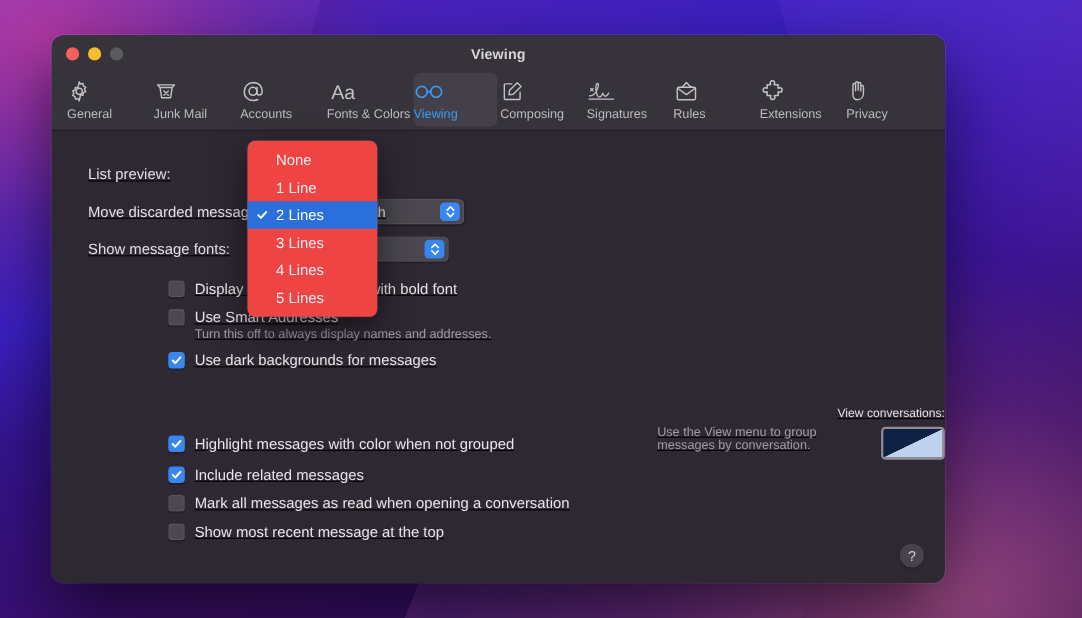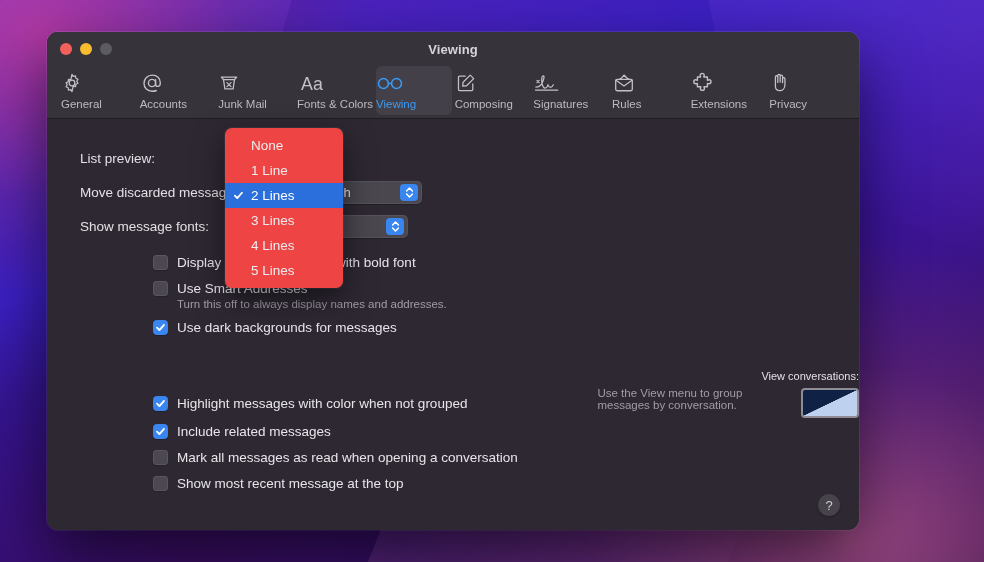--- a/index.html
+++ b/index.html
@@ -60,21 +60,21 @@
     width:76px; display:flex; flex-direction:column; align-items:flex-start;
     gap:2px; padding:4px 0 5px; border-radius:6px; cursor:default;
   }
   .tb-item.active { background:#434049; }
   .tb-icon { height:26px; display:flex; align-items:center; justify-content:center; }
   .tb-icon svg { display:block; }
   .tb-label { font-size:11.5px; color:#bdbac1; white-space:nowrap; }
   .tb-item.active .tb-label { color:#3a9bf5; }
 
   
-  .content { flex:1 1 auto; position:relative; padding:22px 0 0 0; }
+  .content { flex:1 1 auto; position:relative; padding:22px 0 0 0;text-decoration:underline; }
 
   .form-row {
     display:flex; align-items:center; height:34px; padding-left:33px;
   }
   .row-label {
     font-size:13.5px; color:#e2e0e4; white-space:nowrap;
   }
   .row-label.rl1 { width:162px; }
   .row-label.rl2 { width:226px; }
   .row-label.rl3 { width:176px; }
@@ -178,37 +178,37 @@
         <svg width="22" height="22" viewBox="0 0 24 24" fill="none" stroke="#c3c0c7" stroke-width="1.4">
           <circle cx="12" cy="12" r="3.1"></circle>
           <path d="M12 2.6l1.3 2.2 2.5-.5.4 2.5 2.3 1.1-1.3 2.2 1.3 2.2-2.3 1.1-.4 2.5-2.5-.5L12 21.4l-1.3-2.2-2.5.5-.4-2.5-2.3-1.1 1.3-2.2-1.3-2.2 2.3-1.1.4-2.5 2.5.5z" stroke-linejoin="round"></path>
         </svg>
       </span>
       <span class="tb-label">General</span>
     </div>
 
     <div class="tb-item">
       <span class="tb-icon">
-        <svg width="24" height="24" viewBox="0 0 24 24" fill="none" stroke="#c3c0c7" stroke-width="1.4">
-          <circle cx="12" cy="12" r="3.6"></circle>
-          <path d="M15.6 8.6v4.6c0 1.5.9 2.2 2.1 2.2 1.6 0 2.6-1.6 2.6-3.7 0-4.6-3.3-7.6-8-7.6-4.8 0-8.3 3.5-8.3 8.2 0 4.7 3.3 8 8.3 8 1.6 0 3-.3 4-.8" stroke-linecap="round"></path>
-        </svg>
-      </span>
-      <span class="tb-label">Accounts</span>
-    </div>
-
-    <div class="tb-item">
-      <span class="tb-icon">
         <svg width="22" height="22" viewBox="0 0 24 24" fill="none" stroke="#c3c0c7" stroke-width="1.4">
           <path d="M3.6 5.6h16.8l-2.4 2.6H6z" stroke-linejoin="round"></path>
           <path d="M6 8.2l1.5 10.2h9L18 8.2" stroke-linejoin="round"></path>
           <path d="M9.8 11.6l4.4 4.4M14.2 11.6l-4.4 4.4" stroke-linecap="round"></path>
         </svg>
       </span>
       <span class="tb-label">Junk Mail</span>
+    </div>
+
+    <div class="tb-item">
+      <span class="tb-icon">
+        <svg width="24" height="24" viewBox="0 0 24 24" fill="none" stroke="#c3c0c7" stroke-width="1.4">
+          <circle cx="12" cy="12" r="3.6"></circle>
+          <path d="M15.6 8.6v4.6c0 1.5.9 2.2 2.1 2.2 1.6 0 2.6-1.6 2.6-3.7 0-4.6-3.3-7.6-8-7.6-4.8 0-8.3 3.5-8.3 8.2 0 4.7 3.3 8 8.3 8 1.6 0 3-.3 4-.8" stroke-linecap="round"></path>
+        </svg>
+      </span>
+      <span class="tb-label">Accounts</span>
     </div>
 
     <div class="tb-item">
       <span class="tb-icon">
         <svg width="30" height="22" viewBox="0 0 32 22" fill="none">
           <text x="16" y="18" font-family="Liberation Sans, sans-serif" font-size="19" fill="#c3c0c7" text-anchor="middle">Aa</text>
         </svg>
       </span>
       <span class="tb-label">Fonts &amp; Colors</span>
     </div>

